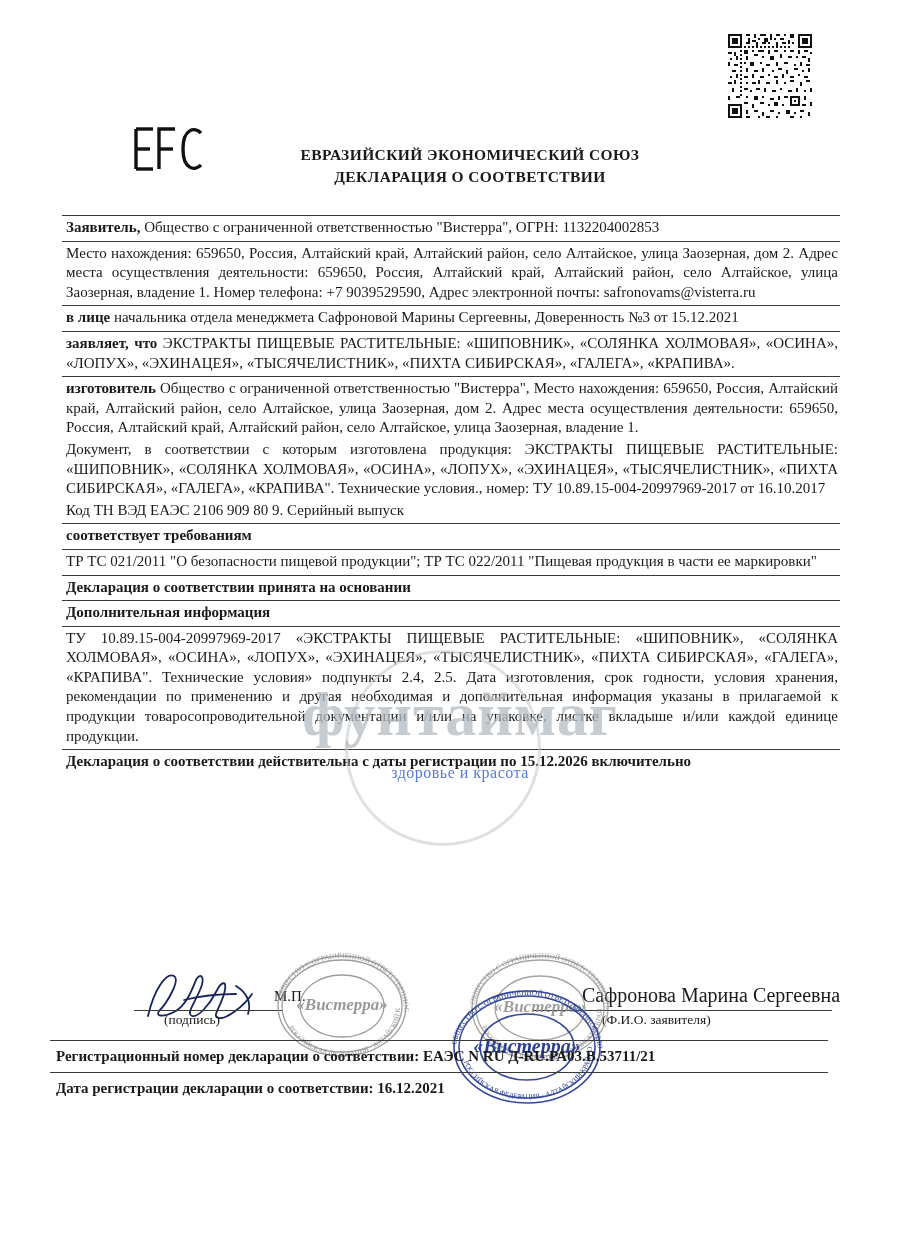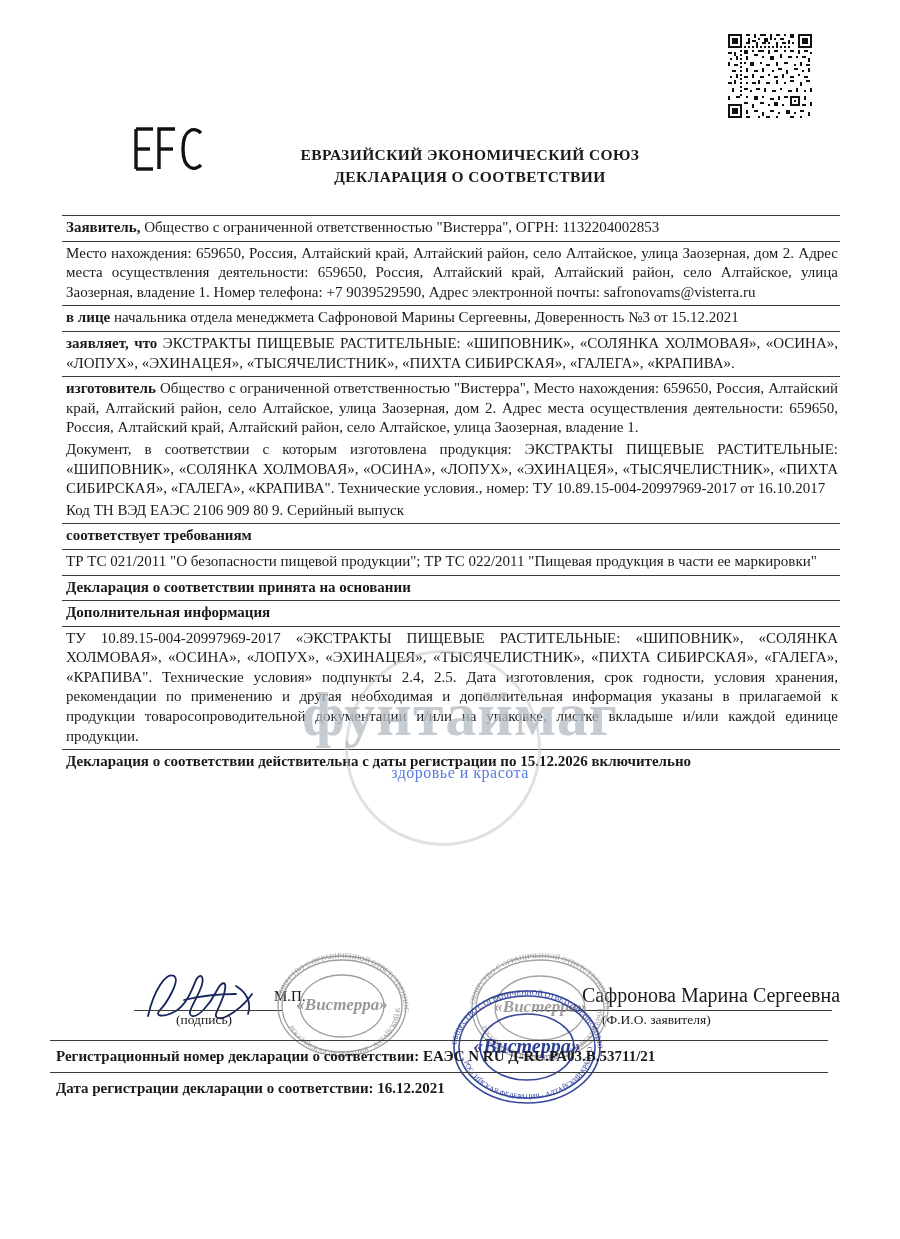--- a/index.html
+++ b/index.html
@@ -450,21 +450,21 @@
       <svg width="130" height="56" viewBox="0 0 130 56">
         <g fill="none" stroke="#16245c" stroke-width="1.8" stroke-linecap="round">
           <path d="M8,46 C14,20 26,2 34,6 C41,10 26,34 20,40 C14,46 22,48 34,42 C46,36 52,20 56,10 C60,2 66,6 60,20 C54,34 46,44 52,46 C58,48 70,34 76,22 C82,10 88,10 84,24 C80,38 72,46 78,48 C86,50 104,36 112,24"></path>
           <path d="M44,30 C60,26 78,24 96,24"></path>
           <path d="M96,16 C106,22 112,32 108,44"></path>
         </g>
       </svg>
     </div>
 
     <div class="sig-line" style="left:72px; top:62px; width:148px;"></div>
-    <div class="sig-caption" style="left:114px; top:64px;">(подпись)</div>
+    <div class="sig-caption" style="left:102px; top:64px;">(подпись)</div>
 
     <div class="mp">М.П.</div>
 
     <div class="fio">Сафронова Марина Сергеевна</div>
     <div class="sig-line" style="left:470px; top:62px; width:300px;"></div>
     <div class="sig-caption" style="left:540px; top:64px;">(Ф.И.О. заявителя)</div>
   </div>
 
   <div class="stamp" style="left:258px; top:948px; width:168px; height:110px;">
     <svg width="168" height="110" viewBox="0 0 168 110">

